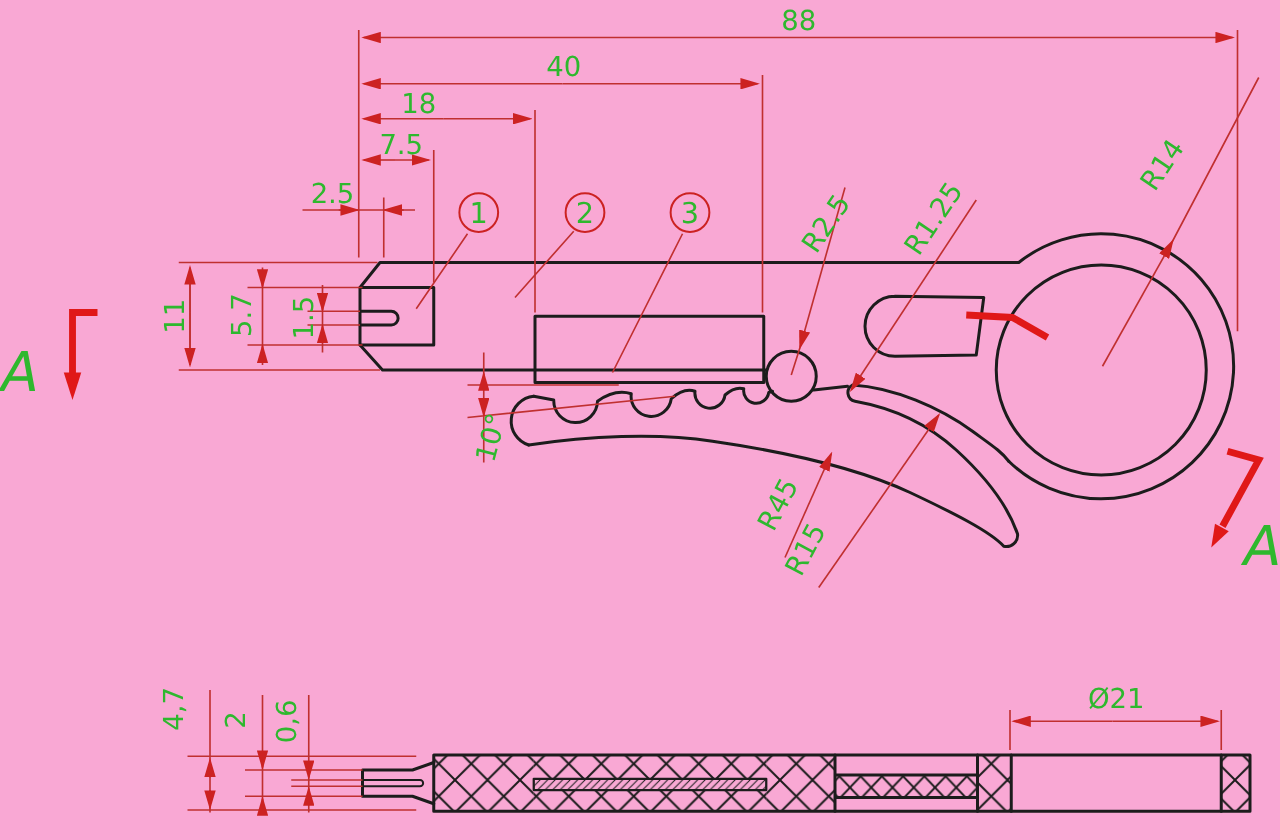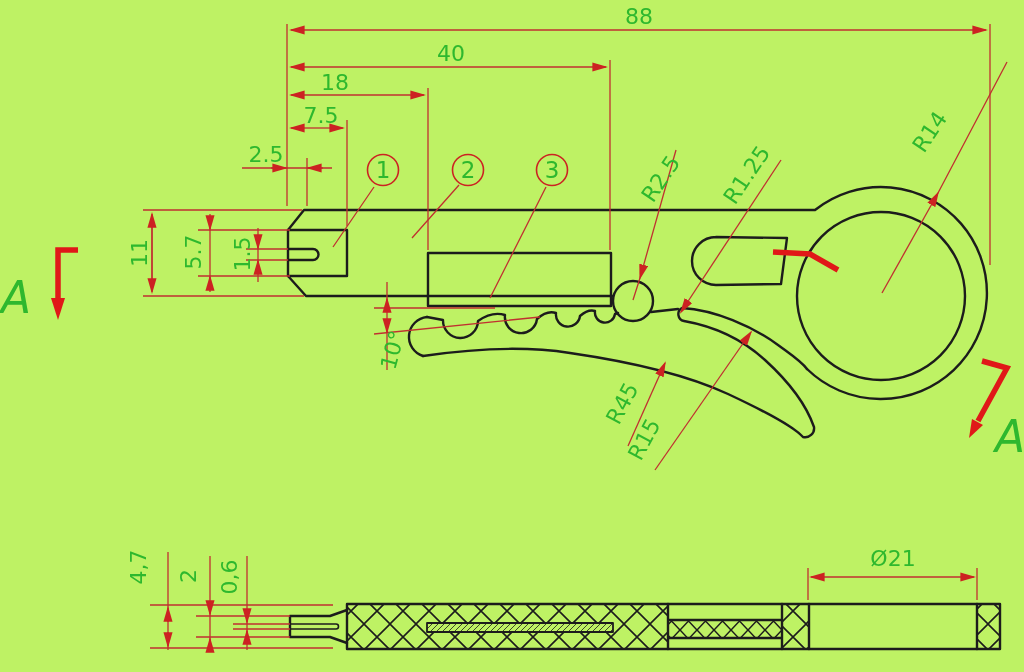--- a/index.html
+++ b/index.html
@@ -1,16 +1,16 @@
 <!DOCTYPE html>
 <html><head>
 <meta charset="utf-8">
 <style>
   html,body{margin:0;padding:0;background:#fff;}
-  #canvas{position:relative;width:1024px;height:672px;background:#bef264;overflow:hidden;
+  #canvas{position:relative;width:1024px;height:672px;background:#f9a8d4;overflow:hidden;
           font-family:"DejaVu Sans", sans-serif;}
   svg{position:absolute;left:0;top:0;}
   text{font-family:"DejaVu Sans", sans-serif;}
   .dimtxt{font-size:22px;}
   .sectxt{font-size:44px;font-style:italic;}
   .baltxt{font-size:23px;}
 </style>
 </head>
 <body>
 

